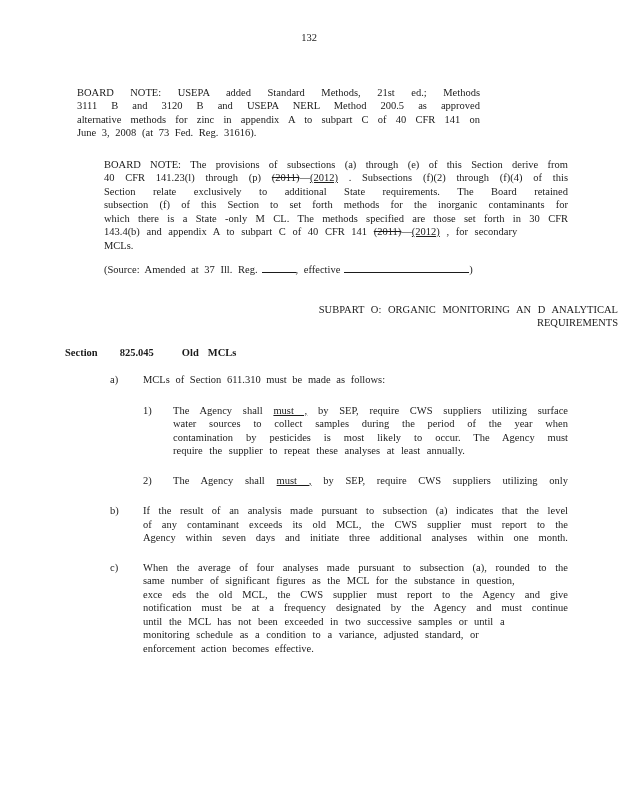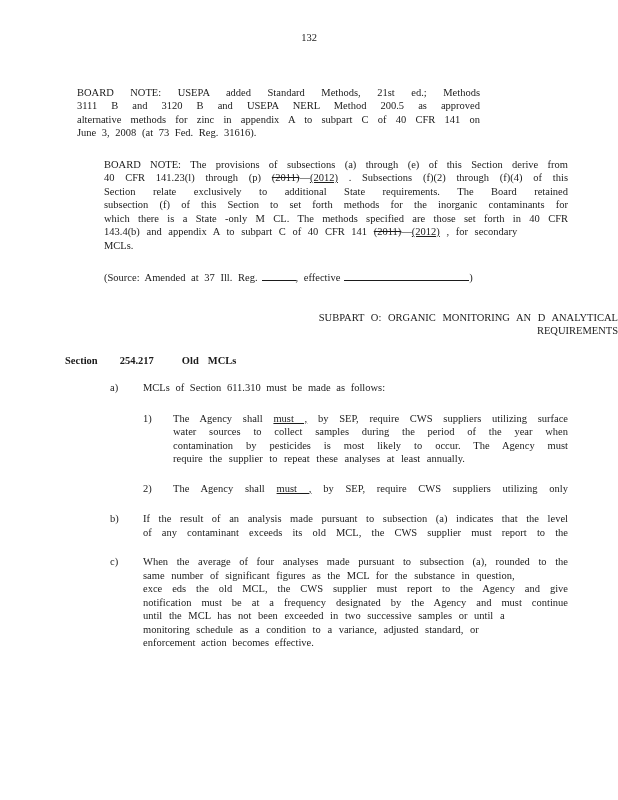--- a/index.html
+++ b/index.html
@@ -21,21 +21,21 @@
     text-align-last:justify;
     white-space:nowrap;
     height:13.5px;
   }
   .tl.end{text-align-last:left;white-space:normal;word-spacing:3px;}
   .tl.loose{word-spacing:4px;}
   .del{text-decoration:line-through;}
   .ins{text-decoration:underline;margin-top:40px;}
   .bn1{margin:41px 0 0 77px;width:403px;}
   .bn2{margin:18px 0 0 104px;width:464px;}
-  .source{margin:19px 0 0 104px;width:464px;word-spacing:3px;}
+  .source{margin:11px 0 0 104px;width:464px;word-spacing:3px;}
   .blank{display:inline-block;border-bottom:1px solid #1b1b1b;height:9px;vertical-align:baseline;}
   .blank1{width:34px;margin-left:4px;}
   .blank2{width:125px;margin-left:4px;}
   .subpart{margin-top:26px;text-align:right;word-spacing:4px;}
   .secline{margin:16px 0 0 65px;font-weight:bold;}
   .secline .s1{margin-right:22px;}
   .secline .s2{margin-right:28px;}
   .secline .s3{margin-right:9px;}
   .item{display:flex;margin-top:17px;}
   .item.lvl1{margin-left:110px;}
@@ -59,34 +59,34 @@
     <div class="tl">3111 B and 3120 B and USEPA NERL Method 200.5 as approved</div>
     <div class="tl">alternative methods for zinc in appendix A to subpart C of 40 CFR 141 on</div>
     <div class="tl end">June 3, 2008 (at 73 Fed. Reg. 31616).</div>
   </div>
 
   <div class="bn2">
     <div class="tl">BOARD NOTE: The provisions of subsections (a) through (e) of this Section derive from</div>
     <div class="tl"><span>40 CFR 141.23(l) through (p) </span><span class="del">(2011)</span><span>—</span><span class="ins">(2012)</span><span> . Subsections (f)(2) through (f)(4) of this</span></div>
     <div class="tl">Section relate exclusively to additional State requirements. The Board retained</div>
     <div class="tl">subsection (f) of this Section to set forth methods for the inorganic contaminants for</div>
-    <div class="tl">which there is a State -only M CL. The methods specified are those set forth in 40 CFR</div>
+    <div class="tl">which there is a State -only M CL. The methods specified are those set forth in 30 CFR</div>
     <div class="tl end loose"><span>143.4(b) and appendix A to subpart C of 40 CFR 141 </span><span class="del">(2011)</span><span>—</span><span class="ins">(2012)</span><span> , for secondary</span></div>
     <div class="tl end">MCLs.</div>
   </div>
 
   <div class="source"><span>(Source: Amended at 37 Ill. Reg.</span><span class="blank blank1"></span><span>,</span> <span>effective</span><span class="blank blank2"></span><span>)</span></div>
 
   <div class="subpart">
     <div>SUBPART O: ORGANIC MONITORING AN D ANALYTICAL</div>
     <div>REQUIREMENTS</div>
   </div>
 
   <div class="secline">
-    <span class="s1">Section</span><span class="s2">254.217</span><span class="s3">Old</span><span class="s4">MCLs</span>
+    <span class="s1">Section</span><span class="s2">825.045</span><span class="s3">Old</span><span class="s4">MCLs</span>
   </div>
 
   <div class="item lvl1 mt14">
     <div class="lbl">a)</div>
     <div class="txt">
       <div class="tl end">MCLs of Section 611.310 must be made as follows:</div>
     </div>
   </div>
 
   <div class="item lvl2">
@@ -104,20 +104,21 @@
     <div class="txt">
       <div class="tl"><span>The Agency shall </span><span class="ins">must ,</span><span> by SEP, require CWS suppliers utilizing only</span></div>
     </div>
   </div>
 
   <div class="item lvl1">
     <div class="lbl">b)</div>
     <div class="txt">
       <div class="tl">If the result of an analysis made pursuant to subsection (a) indicates that the level</div>
       <div class="tl">of any contaminant exceeds its old MCL, the CWS supplier must report to the</div>
+      <div class="tl">Agency within seven days and initiate three additional analyses within one month.</div>
     </div>
   </div>
 
   <div class="item lvl1 mt16">
     <div class="lbl">c)</div>
     <div class="txt">
       <div class="tl">When the average of four analyses made pursuant to subsection (a), rounded to the</div>
       <div class="tl end loose">same number of significant figures as the MCL for the substance in question,</div>
       <div class="tl">exce eds the old MCL, the CWS supplier must report to the Agency and give</div>
       <div class="tl">notification must be at a frequency designated by the Agency and must continue</div>

